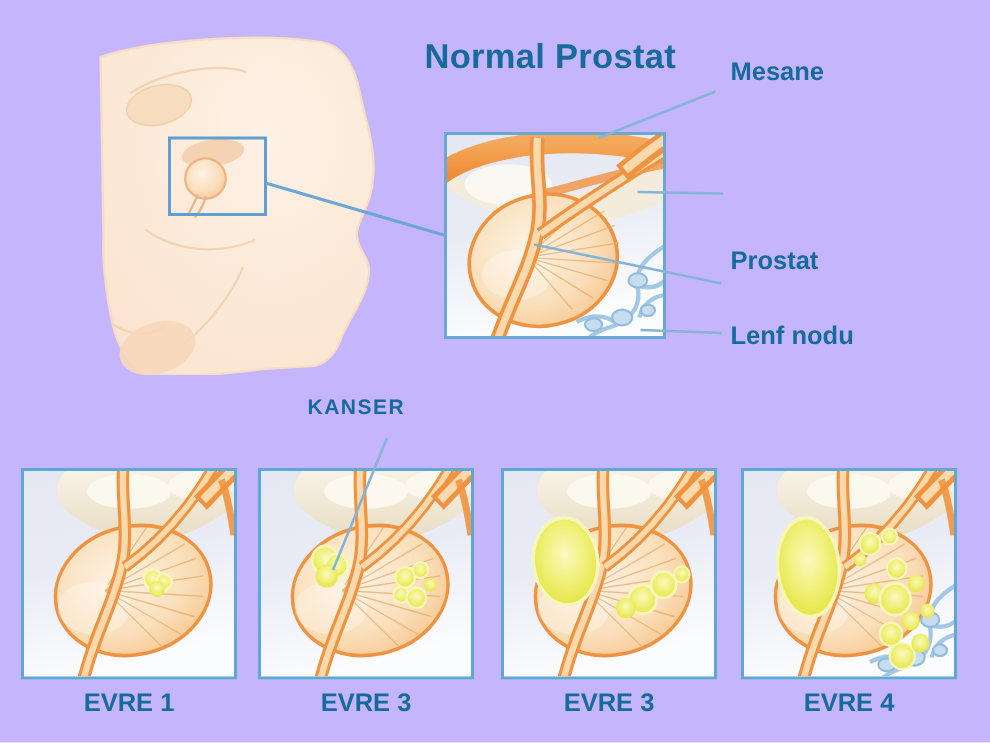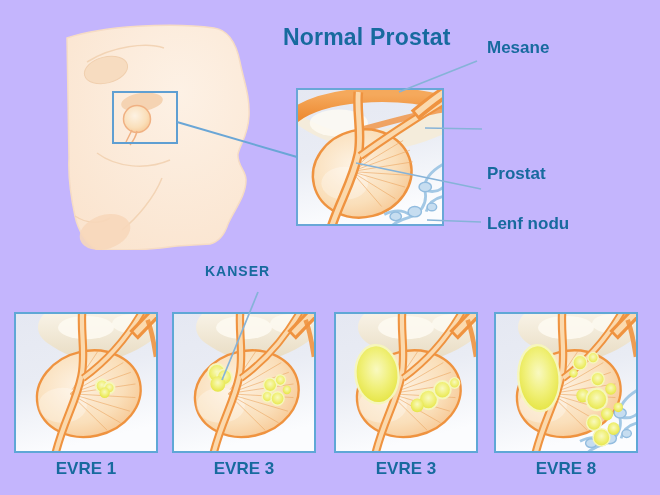--- a/index.html
+++ b/index.html
@@ -231,21 +231,21 @@
           <circle cx="108" cy="88" r="11" fill="url(#tumorGrad)" stroke="#f6f6bc" stroke-width="2"></circle>
           <circle cx="123" cy="77" r="6" fill="url(#tumorGrad)"></circle>
           <circle cx="105" cy="112" r="8" fill="url(#tumorGrad)" stroke="#f6f6bc" stroke-width="1.5"></circle>
           <circle cx="119" cy="103" r="6.5" fill="url(#tumorGrad)"></circle>
           <circle cx="113" cy="127" r="9" fill="url(#tumorGrad)" stroke="#f6f6bc" stroke-width="1.5"></circle>
           <circle cx="126" cy="118" r="6.5" fill="url(#tumorGrad)"></circle>
           <circle cx="131" cy="96" r="5" fill="url(#tumorGrad)"></circle>
         </g>
       </svg>
     </div>
-    <figcaption class="stage-label blue-text">EVRE 8</figcaption>
+    <figcaption class="stage-label blue-text">EVRE 4</figcaption>
   </figure>
 
   <svg id="connector-overlay" viewBox="0 0 660 495">
     <g fill="none" stroke="#86b3d8" stroke-width="1.7">
       <path d="M177,122 L297,157" stroke="#6aa6d6" stroke-width="2"></path>
       <path d="M477,61 L399,92"></path>
       <path d="M482,129 L425,128"></path>
       <path d="M481,189 L356,163"></path>
       <path d="M481,222 L427,220"></path>
       <path d="M258,292 L222,380"></path>

